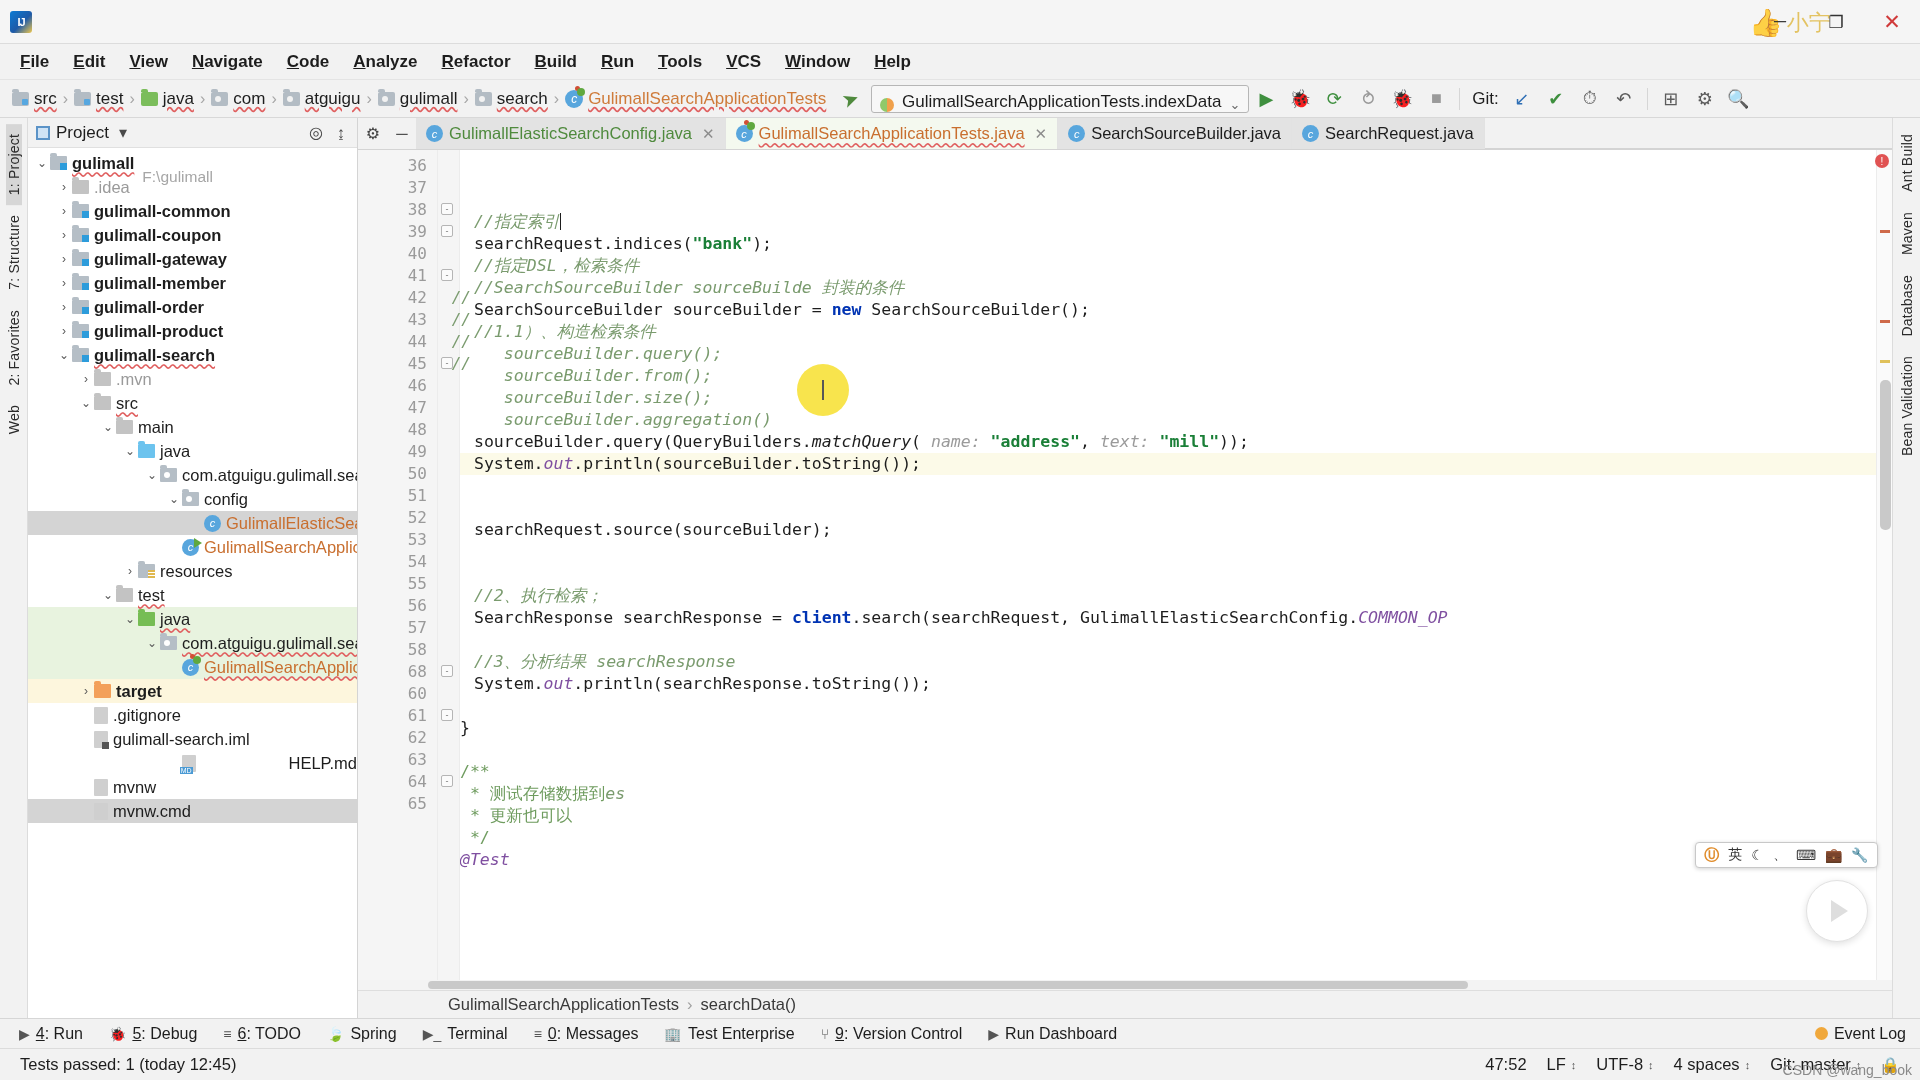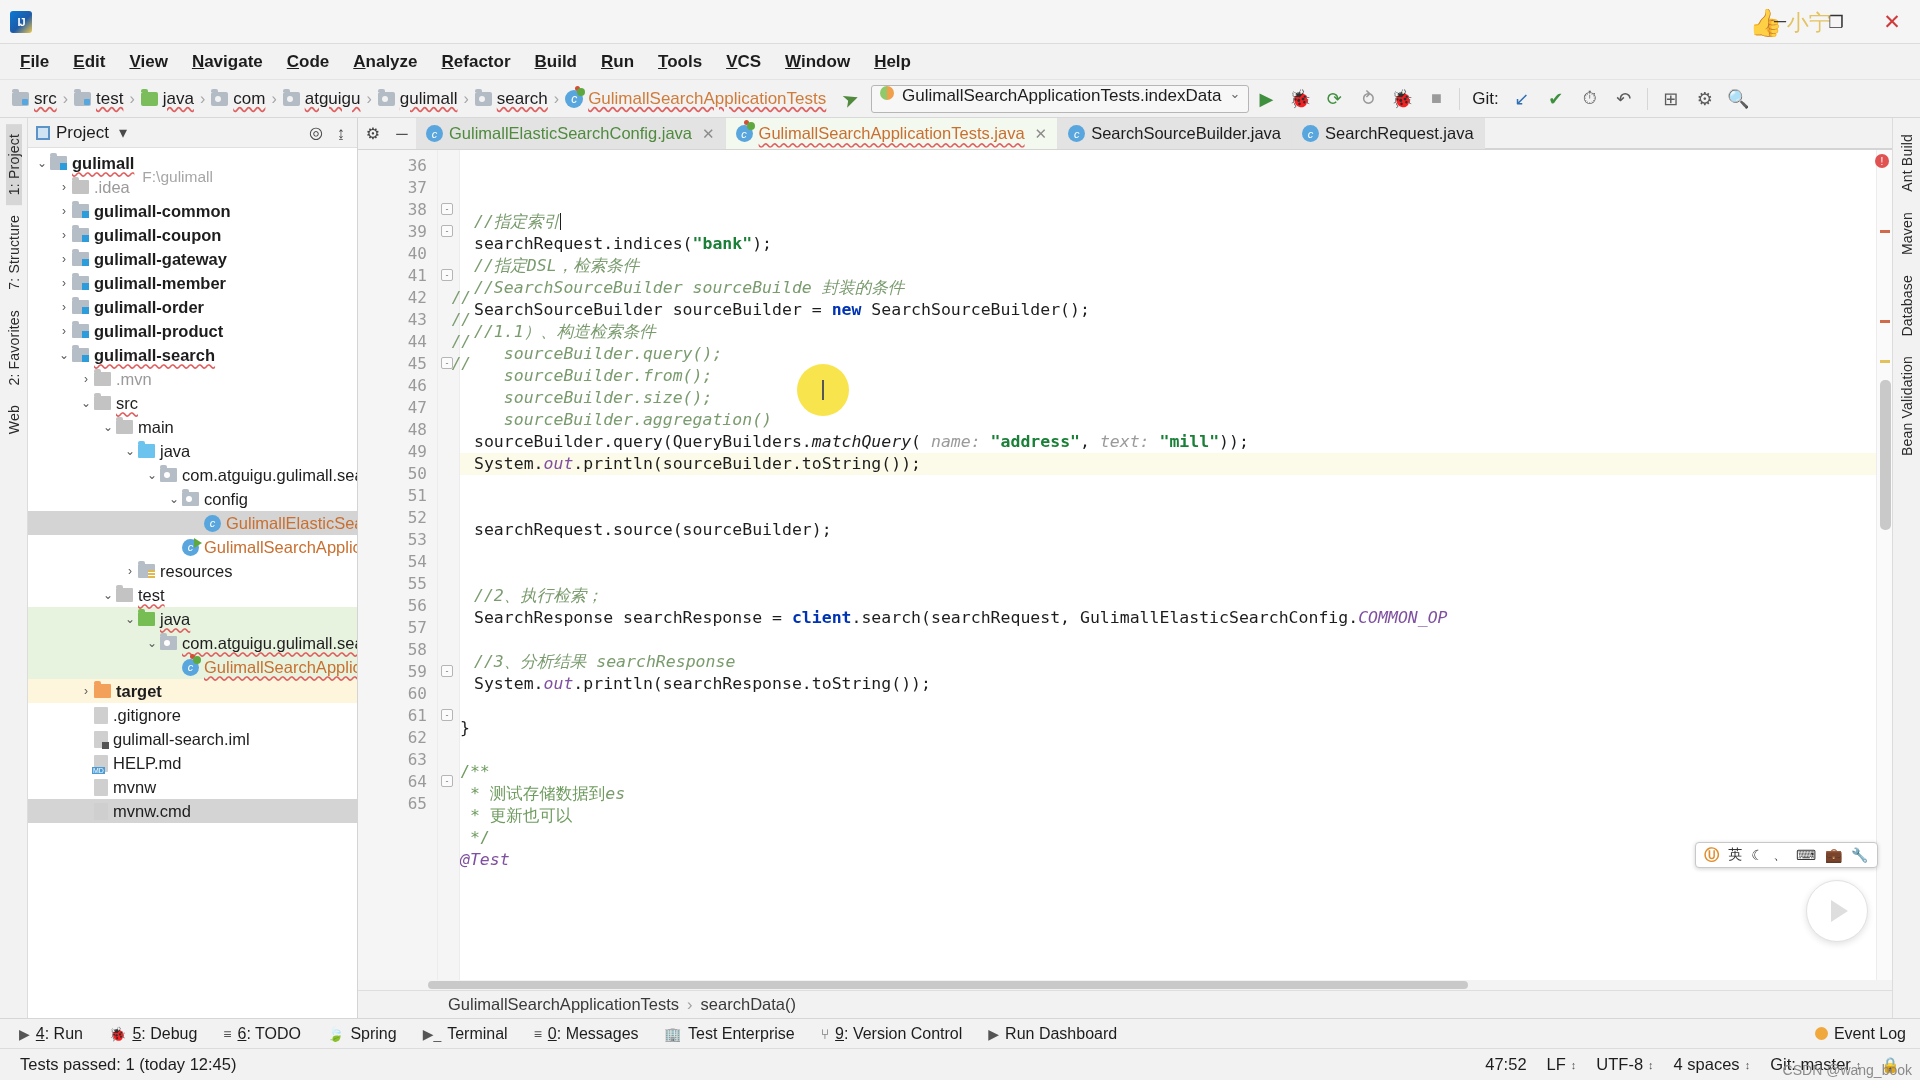--- a/index.html
+++ b/index.html
@@ -58,21 +58,21 @@
   .ico-folder.pkg:after{content:"";position:absolute;left:4px;top:4px;width:6px;height:6px;background:#f2f2f2;border-radius:50%;}
   .ico-class { width:18px;height:18px;border-radius:50%;background:#58a6dd;color:#fff;font-size:12px;
                display:flex;align-items:center;justify-content:center;font-style:italic;position:relative;}
   .ico-class.test:after{content:"";position:absolute;right:-2px;top:-2px;width:8px;height:8px;border-radius:50%;
                         background:#5fa83f;}
   .ico-class.test:before{content:"";position:absolute;right:3px;top:-4px;width:5px;height:5px;border-radius:50%;
                         background:#d14f35;}
   .hammer { color:#4f8a3d; font-size:20px; padding:0 12px; transform:rotate(-20deg); display:inline-block;}
   .runcfg {
     height:28px; min-width:370px; background:#f7f7f7; border:1px solid #b6b6b6; border-radius:3px;
-    display:flex; align-items:flex-start; gap:8px; padding:0 8px; font-size:17px; color:#1d1d1d;
+    display:flex; align-items:flex-end; gap:8px; padding:0 8px; font-size:17px; color:#1d1d1d;
   }
   .runcfg .cfg-ico{width:14px;height:14px;border-radius:50%;
       background:conic-gradient(#f0a04b 0 50%, #8fc96a 0 100%);}
   .runcfg .chev{margin-left:auto;color:#666;font-size:13px;}
   .tb-ico { width:34px;height:30px;display:flex;align-items:center;justify-content:center;font-size:18px;color:#3e8f3e; }
   .tb-ico.gray{color:#9a9a9a;}
   .tb-ico.dk{color:#5c5c5c;}
   .tb-sep{width:1px;height:22px;background:#d6d6d6;margin:0 6px;}
   .git-label{font-size:17px;color:#1d1d1d;padding:0 6px;}
 
@@ -455,21 +455,21 @@
           <div class="tnode" style="padding-left: 50px;">
             <span class="tw"></span>
             <span class="ico-file"></span>
             <span class="tlabel">.gitignore</span>
           </div>
           <div class="tnode" style="padding-left: 50px;">
             <span class="tw"></span>
             <span class="ico-file iml"></span>
             <span class="tlabel">gulimall-search.iml</span>
           </div>
-          <div class="tnode" style="padding-left: 50px;">
+          <div class="tnode" style="padding-left: 50px; justify-content: space-between;">
             <span class="tw"></span>
             <span class="ico-file md"></span>
             <span class="tlabel">HELP.md</span>
           </div>
           <div class="tnode" style="padding-left: 50px;">
             <span class="tw"></span>
             <span class="ico-file"></span>
             <span class="tlabel">mvnw</span>
           </div>
           <div class="tnode hl-gray" style="padding-left: 50px;">
@@ -576,21 +576,21 @@
             <div class="gline">
               <span>56</span>
             </div>
             <div class="gline">
               <span>57</span>
             </div>
             <div class="gline">
               <span>58</span>
             </div>
             <div class="gline">
-              <span>59</span>
+              <span>68</span>
             </div>
             <div class="gline">
               <span>60</span>
             </div>
             <div class="gline">
               <span>61</span>
             </div>
             <div class="gline">
               <span>62</span>
             </div>

